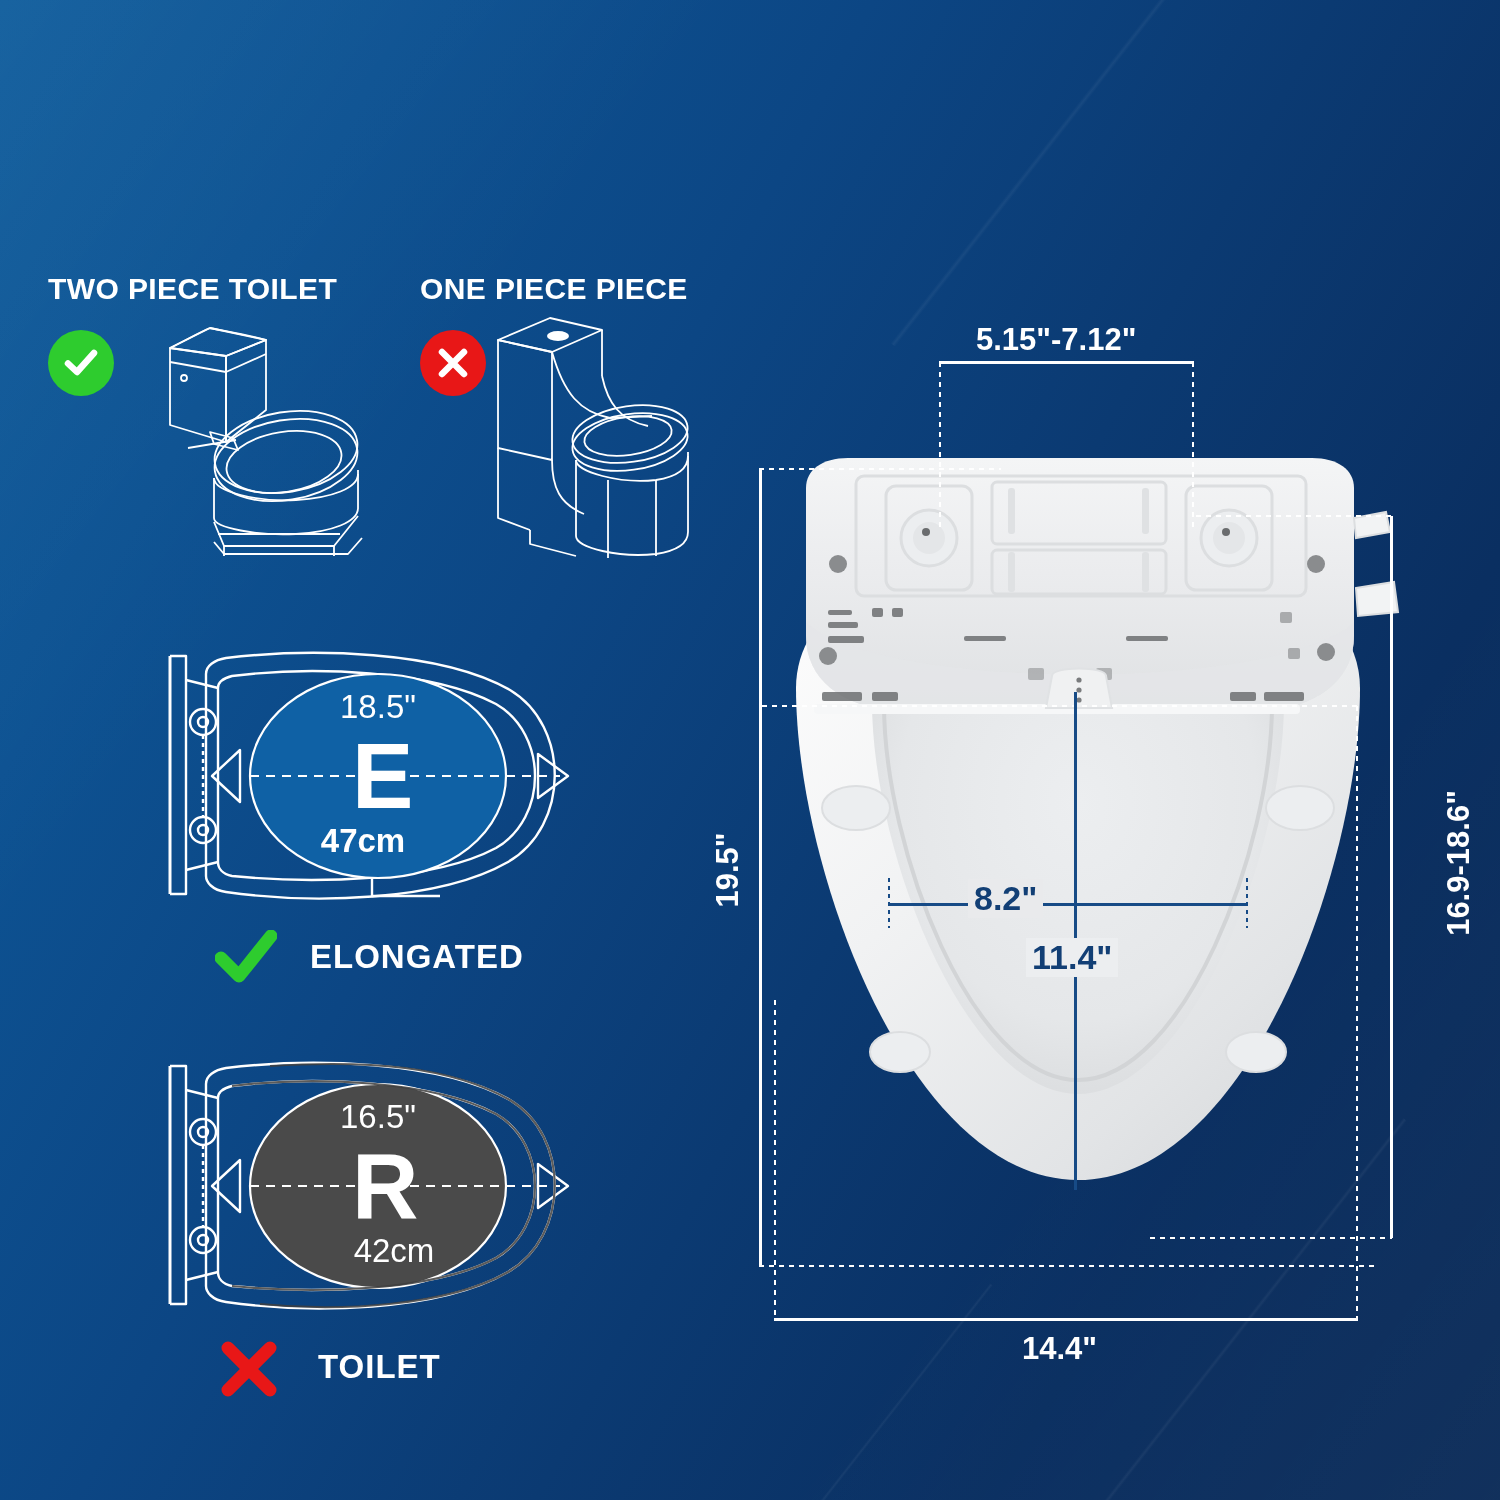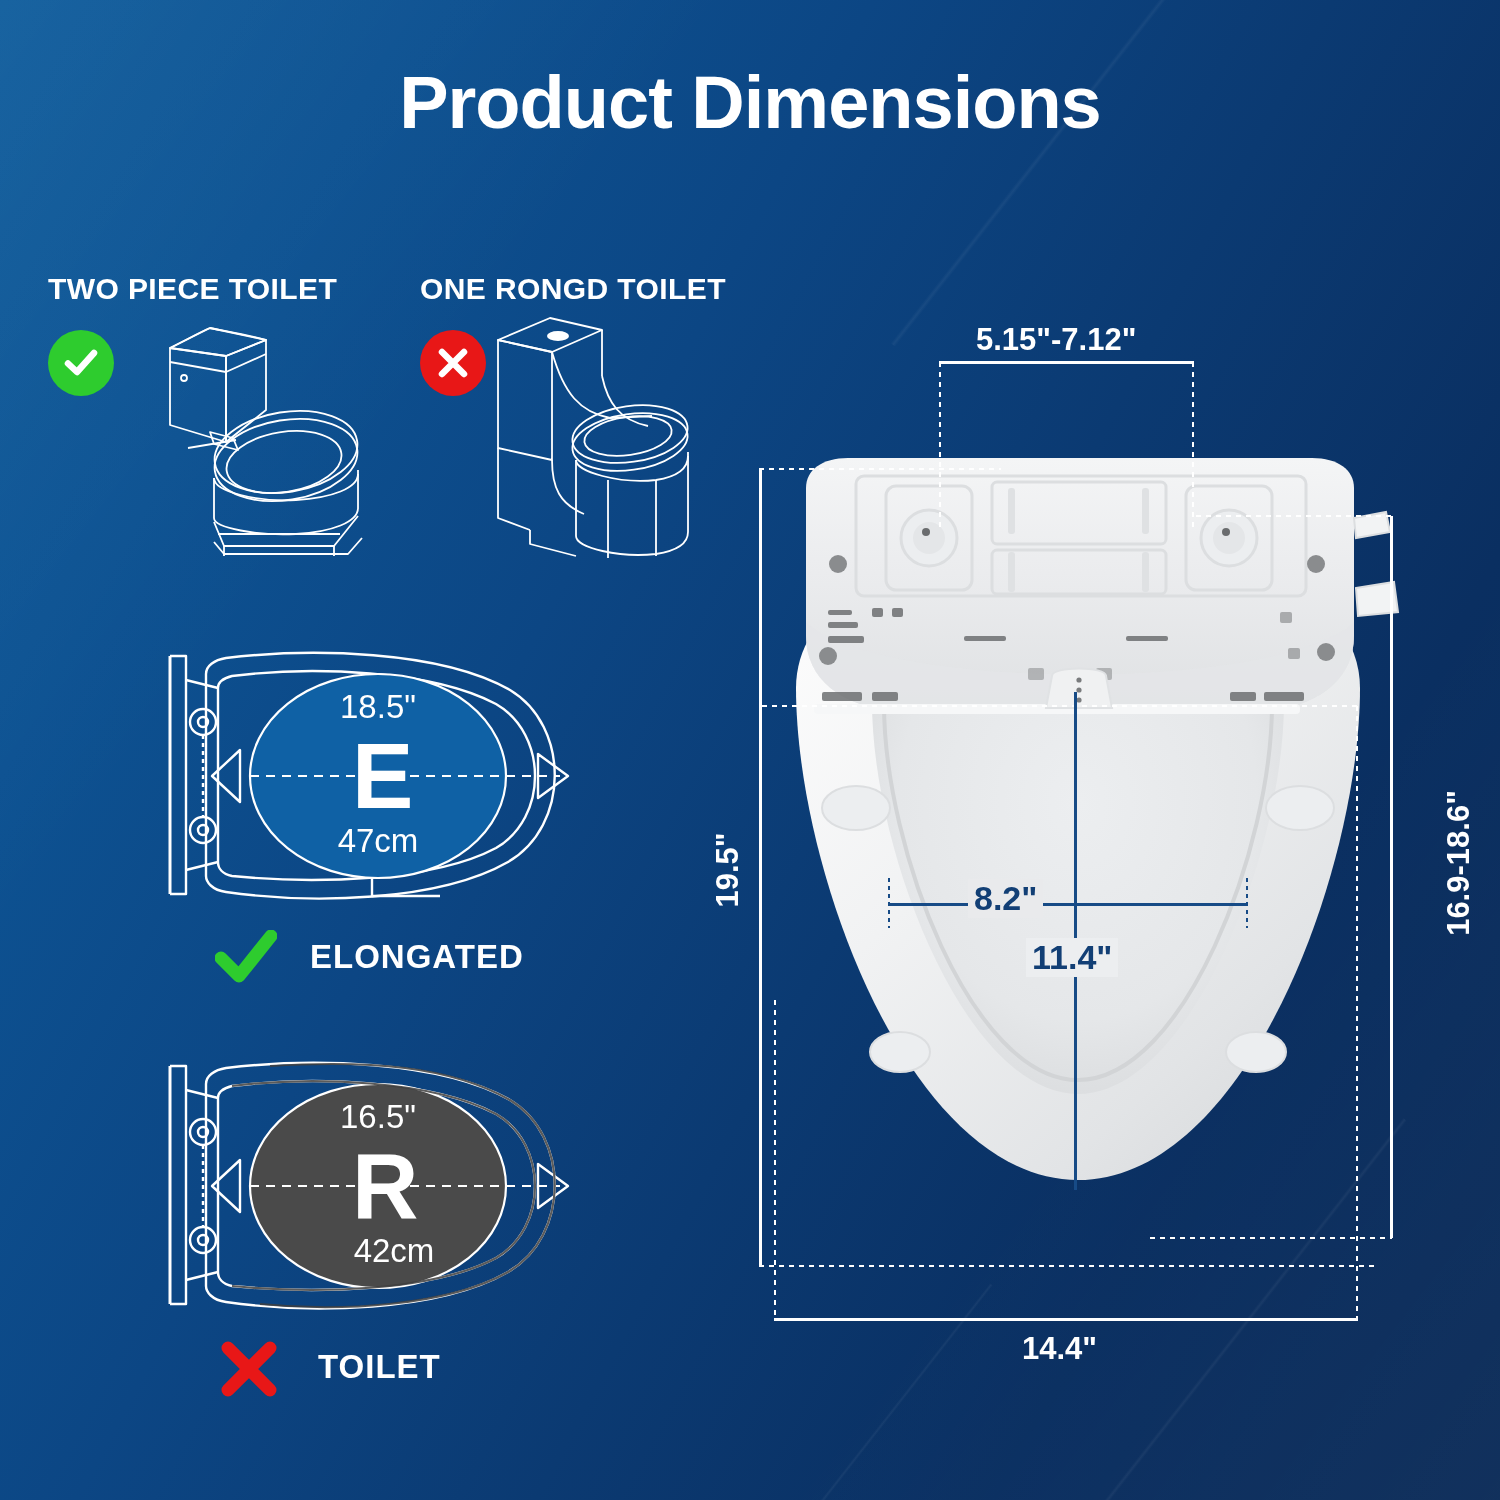--- a/index.html
+++ b/index.html
@@ -133,25 +133,24 @@
 </style>
 </head>
 <body>
 
 <div id="stage">
 
   <div class="streak" style="left:1050px; top:-120px; width:6px; height:520px; transform:rotate(38deg);"></div>
   <div class="streak" style="left:1230px; top:1060px; width:5px; height:560px; transform:rotate(38deg);"></div>
   <div class="streak" style="left:860px; top:1240px; width:4px; height:420px; transform:rotate(38deg);"></div>
 
-  <div id="title">Product Dimensions</div>
 
   <div class="type-label" style="left:48px; top:272px;text-align:right;">TWO PIECE TOILET</div>
 
-  <div class="type-label" style="left:420px; top:272px;">ONE RONGD TOILET</div>
+  <div class="type-label" style="left:420px; top:272px;">ONE PIECE PIECE</div>
 
   <div class="badge ok" style="left:48px; top:330px;">
     <svg width="42" height="42" viewBox="0 0 42 42">
       <path d="M8 21.5 L17 30 L34 11" stroke="#ffffff" stroke-width="6.5" fill="none" stroke-linecap="round" stroke-linejoin="round"></path>
     </svg>
   </div>
 
   <div class="badge bad" style="left:420px; top:330px;">
     <svg width="40" height="40" viewBox="0 0 40 40">
       <path d="M9 9 L31 31 M31 9 L9 31" stroke="#ffffff" stroke-width="6.5" fill="none" stroke-linecap="round"></path>
@@ -237,21 +236,21 @@
 
     <ellipse cx="238" cy="146" rx="128" ry="102" fill="#0f61a5" stroke="#ffffff" stroke-width="2.2"></ellipse>
 
     <line x1="110" y1="146" x2="420" y2="146" stroke="#ffffff" stroke-width="2" stroke-dasharray="9 7"></line>
   </svg>
 
   <div class="seat-dim-top" style="left:288px; top:688px; width:180px;">18.5"</div>
 
   <div class="seat-letter" style="left:352px; top:730px;">E</div>
 
-  <div class="seat-dim-top" style="left:288px; top:822px; width:180px;">47cm</div>
+  <div class="seat-dim-top" style="left:273px; top:822px; width:180px;font-weight:bold;">47cm</div>
 
   <svg style="position:absolute; left:215px; top:930px;" width="62" height="54" viewBox="0 0 62 54">
     <path d="M6 28 L24 46 L56 6" stroke="#2ecc2e" stroke-width="13" fill="none" stroke-linecap="round" stroke-linejoin="round"></path>
   </svg>
   <div class="seat-caption" style="left:310px; top:938px;">ELONGATED</div>
 
   <svg class="seat-diagram" style="left:140px; top:1040px;" width="470" height="290" viewBox="0 0 470 290">
     <g stroke="#ffffff" stroke-width="2.4" fill="none" stroke-linejoin="round">
       <path d="M86 28 C170 18, 300 20, 370 60 C430 96, 430 196, 368 232
                C298 272, 170 274, 86 262 C72 260, 66 252, 66 246 L66 44 C66 36, 74 30, 86 28 Z"></path>

